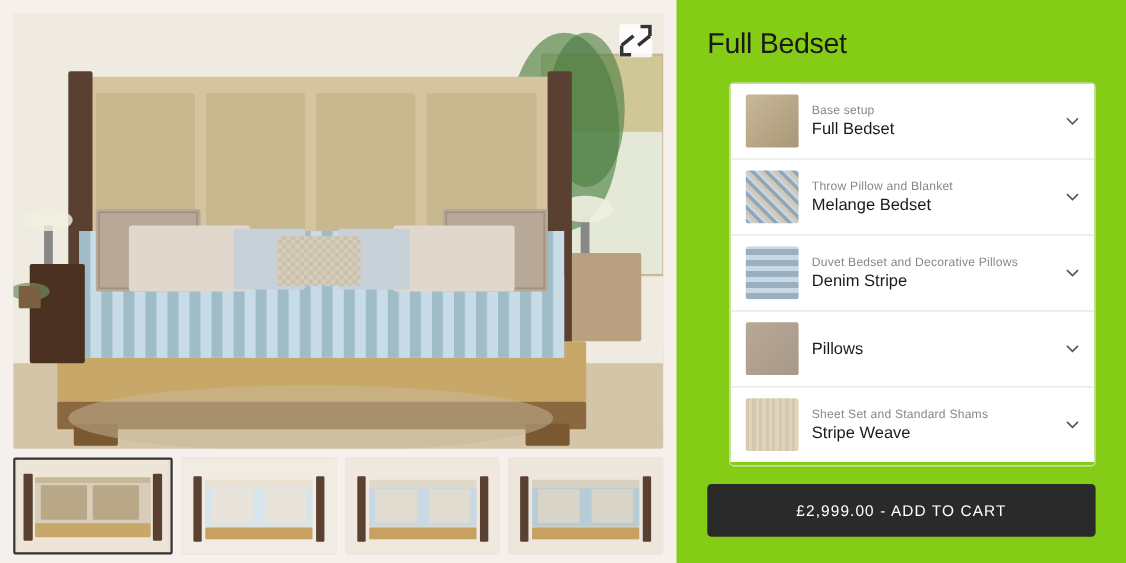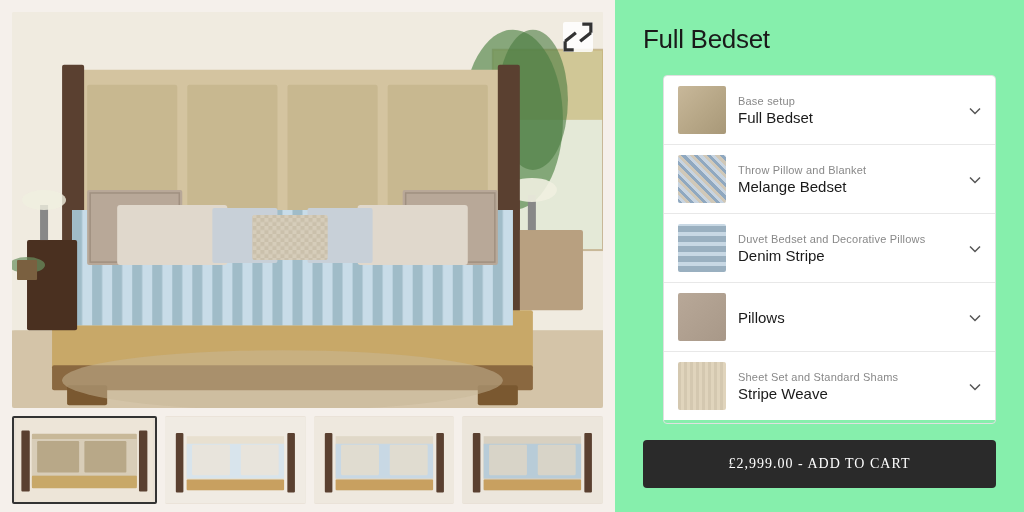--- a/index.html
+++ b/index.html
@@ -66,21 +66,21 @@
     .thumb:first-child {
       border: 2px solid #333;
     }
 
     
     .right-panel {
       flex: 1;
       padding: 24px 28px;
       display: flex;
       flex-direction: column;
-      background: #86efac;
+      background: #84cc16;
     }
 
     .product-title {
       font-size: 26px;
       font-weight: 400;
       color: #1a1a1a;
       margin-bottom: 20px;
       letter-spacing: -0.3px;
     }
 
@@ -180,21 +180,20 @@
       padding: 16px;
       background: #2a2a2a;
       color: #fff;
       border: none;
       border-radius: 4px;
       font-size: 14px;
       font-weight: 500;
       letter-spacing: 1px;
       cursor: pointer;
       text-transform: uppercase;
-      font-family: Liberation Serif, serif;
     }
 
     
     .main-image svg {
       width: 100%;
       height: 100%;
     }
   </style>
 </head>
 <body>

